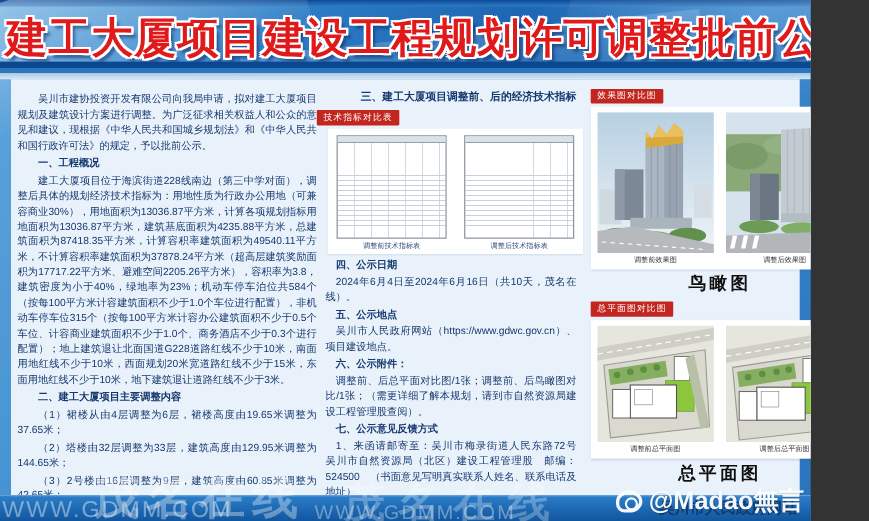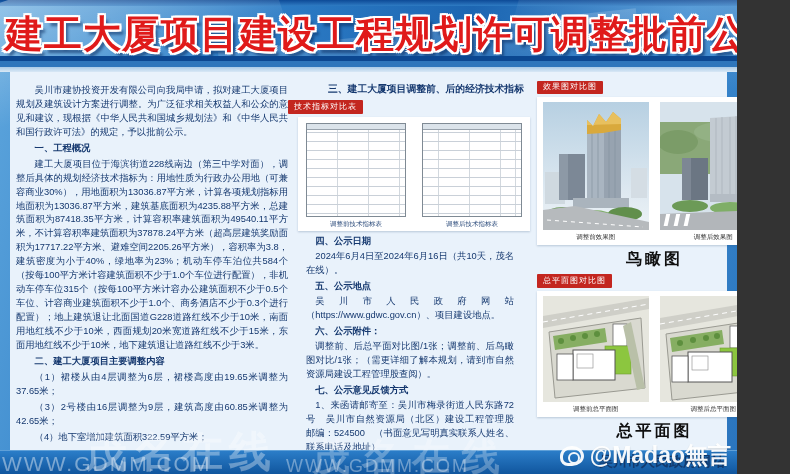--- a/index.html
+++ b/index.html
@@ -16,21 +16,21 @@
     text-shadow:-2px -2px 0 #fff,2px -2px 0 #fff,-2px 2px 0 #fff,2px 2px 0 #fff,-2px 0 0 #fff,2px 0 0 #fff,0 -2px 0 #fff,0 2px 0 #fff,4px 5px 3px rgba(8,40,92,.6);}
   .divider{position:absolute;left:0;top:56px;right:0;height:16px;
     background:linear-gradient(#0b4791 0%,#0b4791 34%,#2e76bc 34%,#2e76bc 66%,#a6c9e7 66%,#d9e8f5 100%);}
   .panel{position:absolute;left:10px;right:10px;top:72px;height:380px;background:#e9f2fb;}
   
   .col{position:absolute;color:#15386f;font-size:9.3px;line-height:1.5;text-align:justify;}
   .col-left{left:6px;top:12px;width:272px;}
   .col-left p{margin:0 0 2px;text-indent:2em;}
   .col-left p.heading{font-weight:bold;}
   .col-mid{left:278px;top:10px;width:244px;}
-  .col-mid p{margin:0 18px 1px;text-indent:1em;}
+  .col-mid p{margin:0 8px 1px;text-indent:1em;}
   .col-mid p.heading{font-weight:bold;margin-top:2px;}
   .col-mid p.closing{text-indent:2em;}
   .mid-title{font-weight:bold;font-size:9.8px;margin:0 0 3px;text-indent:0;padding-left:40px;}
   .red-label{display:inline-block;background:#c3261f;color:#fff;font-size:8px;line-height:1;
     padding:2.5px 6px 3px;border-radius:1px;letter-spacing:1px;}
   
   .tables-box{width:232px;background:#fff;box-shadow:0 1px 2px rgba(40,70,110,.25);
     margin:3px 0 4px 10px;padding:6px 0 3px;display:flex;justify-content:space-around;}
   .mini-wrap{display:flex;flex-direction:column;align-items:center;}
   .mini-table{position:relative;width:100px;height:94px;background-color:#fff;border:1px solid #7f8a94;box-sizing:border-box;
@@ -76,20 +76,21 @@
   <div class="divider"></div>
 
   <div class="panel">
 
     <div class="col col-left">
       <p class="body">吴川市建协投资开发有限公司向我局申请，拟对建工大厦项目规划及建筑设计方案进行调整。为广泛征求相关权益人和公众的意见和建议，现根据《中华人民共和国城乡规划法》和《中华人民共和国行政许可法》的规定，予以批前公示。</p>
       <p class="heading">一、工程概况</p>
       <p class="body">建工大厦项目位于海滨街道228线南边（第三中学对面），调整后具体的规划经济技术指标为：用地性质为行政办公用地（可兼容商业30%），用地面积为13036.87平方米，计算各项规划指标用地面积为13036.87平方米，建筑基底面积为4235.88平方米，总建筑面积为87418.35平方米，计算容积率建筑面积为49540.11平方米，不计算容积率建筑面积为37878.24平方米（超高层建筑奖励面积为17717.22平方米、避难空间2205.26平方米），容积率为3.8，建筑密度为小于40%，绿地率为23%；机动车停车泊位共584个（按每100平方米计容建筑面积不少于1.0个车位进行配置），非机动车停车位315个（按每100平方米计容办公建筑面积不少于0.5个车位、计容商业建筑面积不少于1.0个、商务酒店不少于0.3个进行配置）；地上建筑退让北面国道G228道路红线不少于10米，南面用地红线不少于10米，西面规划20米宽道路红线不少于15米，东面用地红线不少于10米，地下建筑退让道路红线不少于3米。</p>
       <p class="heading">二、建工大厦项目主要调整内容</p>
       <p class="item">（1）裙楼从由4层调整为6层，裙楼高度由19.65米调整为37.65米；</p>
+      <p class="item">（2）塔楼由32层调整为33层，建筑高度由129.95米调整为144.65米；</p>
       <p class="item">（3）2号楼由16层调整为9层，建筑高度由60.85米调整为42.65米；</p>
       <p class="item">（4）地下室增加建筑面积322.59平方米；</p>
 
     </div>
 
     <div class="col col-mid">
       <div class="mid-title">三、建工大厦项目调整前、后的经济技术指标</div>
       <span class="red-label">技术指标对比表</span>
       <div class="tables-box">
         <div class="mini-wrap">

